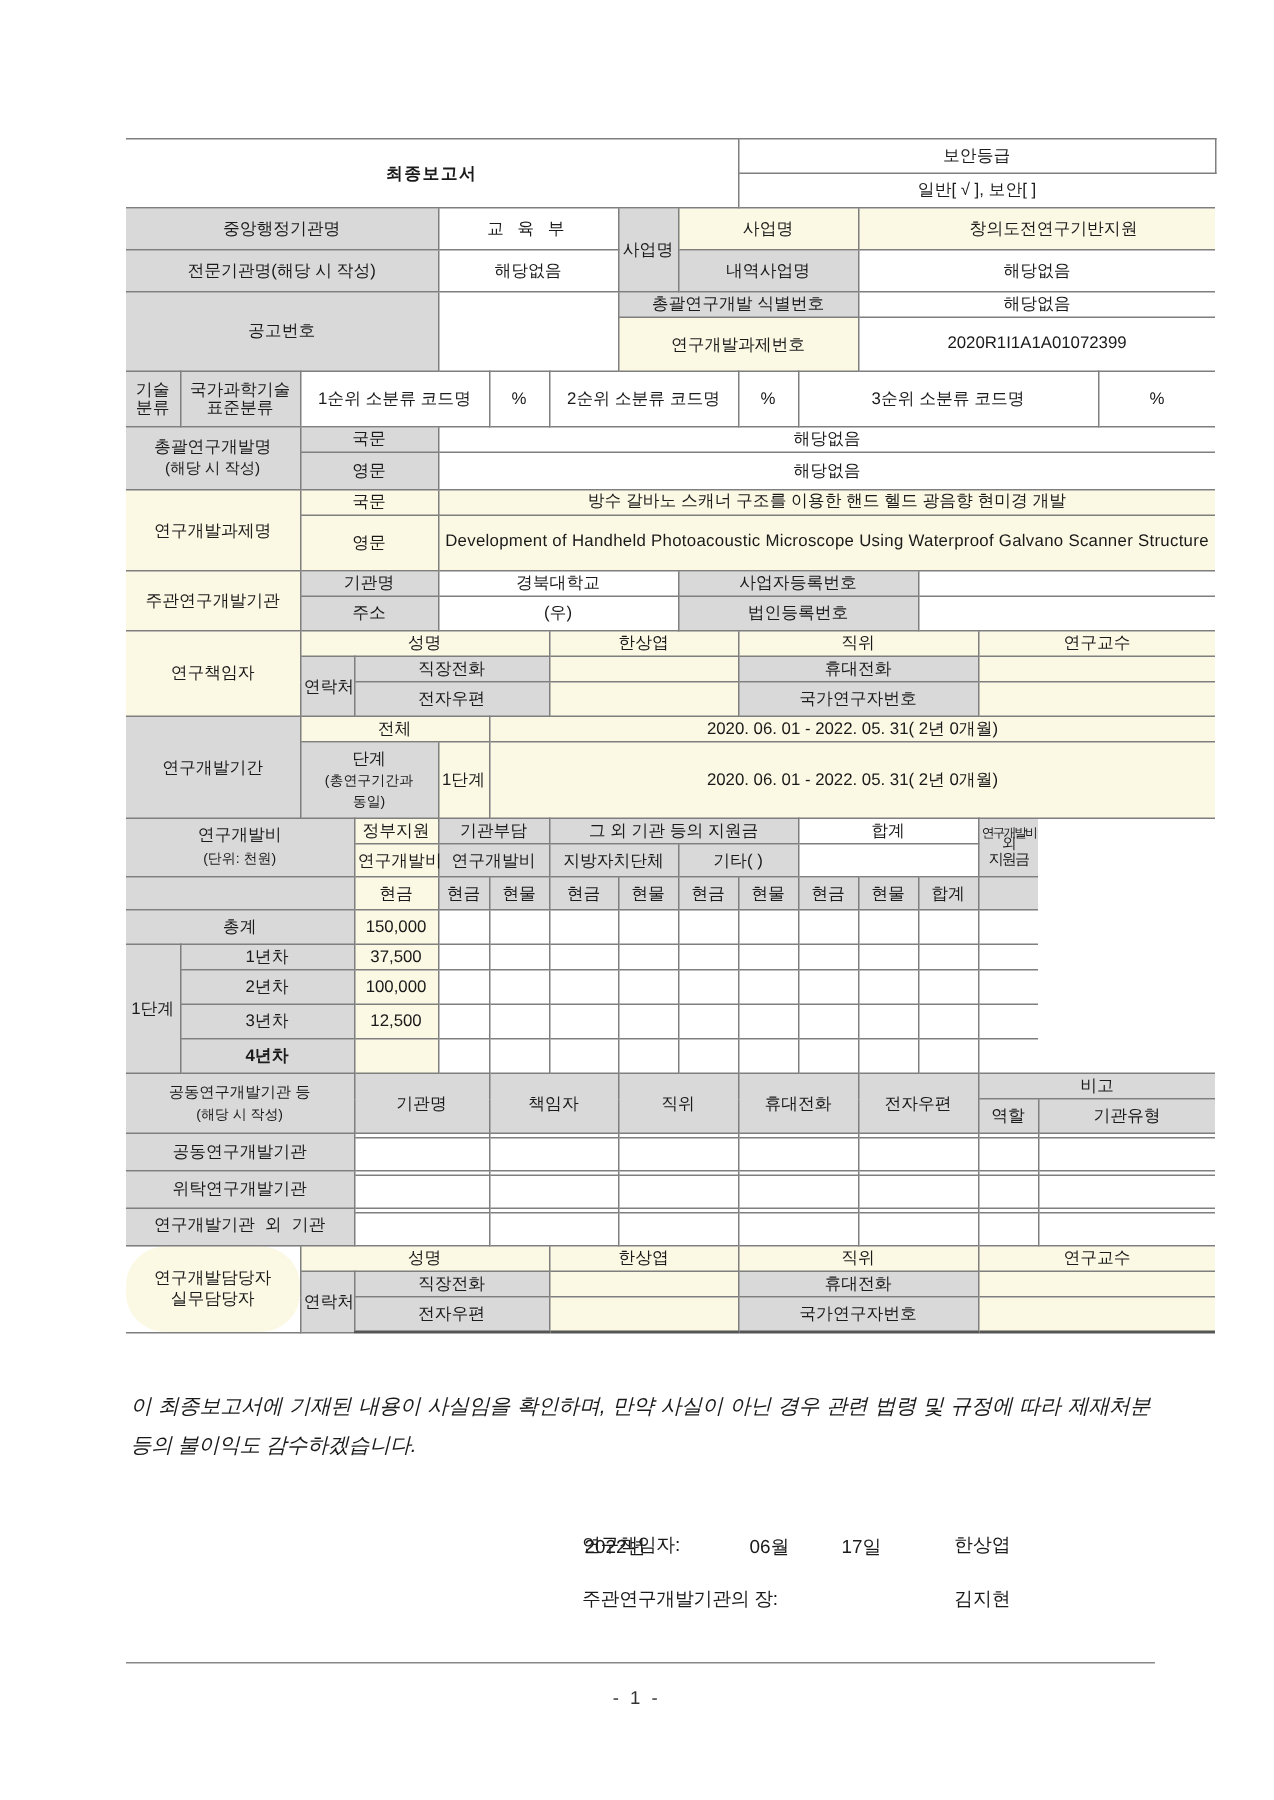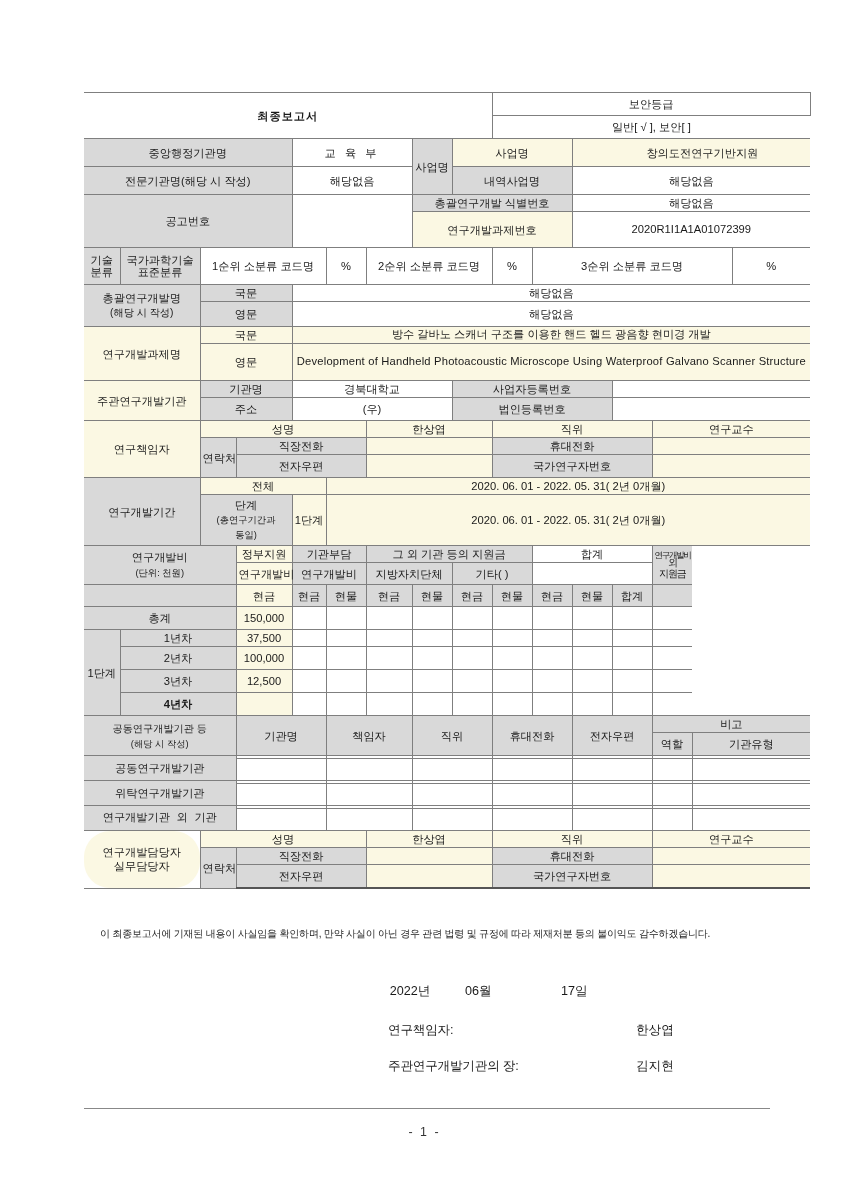--- a/index.html
+++ b/index.html
@@ -29,31 +29,32 @@
   }
   .small{font-size:10.2px;}
   .xsmall{font-size:9.3px;}
   .eng{font-size:11.6px;letter-spacing:.2px;}
   .leftpad{text-align:left;padding-left:5px;}
   .wide{letter-spacing:3px;}
   .squish{letter-spacing:-0.6px;}
   .overlap{line-height:0.82;font-size:8.6px;letter-spacing:-1.2px;}
 
   .statement{
-    position:absolute;left:100px;top:925px;width:680px;
-    font-size:10px;line-height:1.85;letter-spacing:-0.2px;
+    position:absolute;left:87px;top:925px;width:680px;
+    font-size:14px;line-height:1.85;letter-spacing:-0.2px;
     text-align:justify;
+    font-style:italic;
   }
   .datebar{
     position:absolute;left:88px;top:983px;width:680px;
     font-size:12.6px;text-align:center;
   }
   .datebar span{display:inline-block;}
   .d1{width:110px;text-align:center;margin-left:140px;}
-  .d2{width:96px;text-align:left;}
+  .d2{width:96px;text-align:center;margin-top:40px;}
   .d3{width:80px;text-align:left;}
 
   .signrow{
     position:absolute;left:88px;width:680px;
     font-size:12.6px;
   }
   .sr1{top:1022px;}
   .sr2{top:1058px;}
   .sign-label{position:absolute;left:300px;width:200px;text-align:left;letter-spacing:-0.2px;}
   .sign-name{position:absolute;left:548px;width:140px;text-align:left;}

